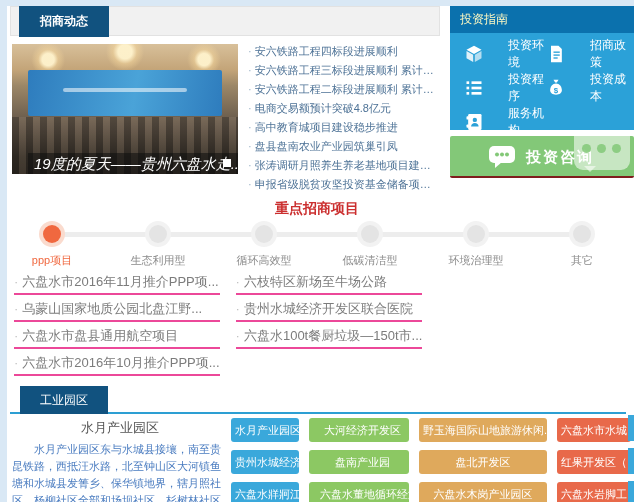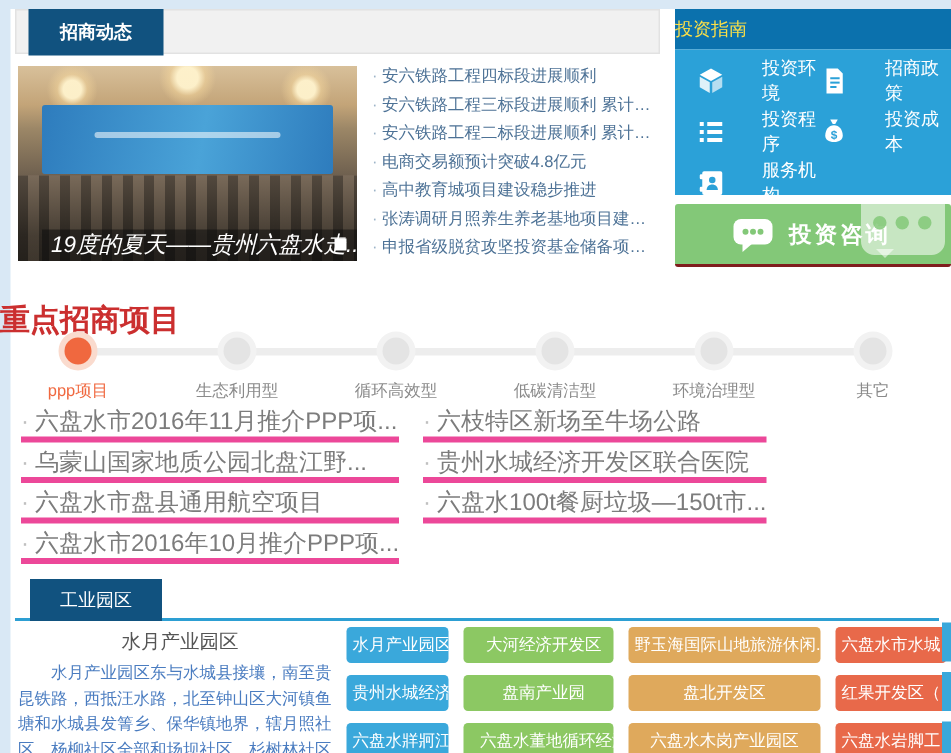--- a/index.html
+++ b/index.html
@@ -28,52 +28,52 @@
   .caption { position:absolute; left:16px; bottom:0; width:100%; height:21px; background:rgba(15,15,15,.55);
              color:#fff; font-size:15px; line-height:21px; padding:0 6px; white-space:nowrap; overflow:hidden;font-style:italic; }
   .pager-dot { position:absolute; right:7px; bottom:7px; width:8px; height:8px; background:#fff; cursor:pointer; }
   .news-list { position:absolute; left:238px; top:36px; width:192px; }
   .news-item { height:19px; line-height:19px; font-size:11px; color:#4d7296; white-space:nowrap;
                overflow:hidden; text-overflow:ellipsis; cursor:pointer; }
   .news-item .bullet { color:#9db4c8; margin-right:3px; }
 
   
   .guide-panel { position:absolute; left:450px; top:6px; width:184px; height:124px; }
-  .guide-header { height:27px; background:#0b71ad; color:#fde047; font-size:12px; line-height:27px; padding-left:0; }
+  .guide-header { height:27px; background:#0b71ad; color:#fef9c3; font-size:12px; line-height:27px; padding-left:10px; }
   .guide-body { height:97px; background:#2ba1d8; display:grid; grid-template-columns:1fr 1fr; padding:4px 6px 4px 14px; }
   .guide-item { display:flex; align-items:center; gap:24px; color:#fff; font-size:12px; cursor:pointer; }
   .guide-item svg { width:20px; height:20px; flex:0 0 20px; }
 
   .consult-bar { position:absolute; left:450px; top:136px; width:184px; height:42px; background:#83c878;
                  border-radius:2px; overflow:hidden; cursor:pointer; border-bottom:2px solid #7f1d1d; }
   .consult-label { position:absolute; left:76px; top:0; height:42px; line-height:42px; color:#fff;
                    font-size:15px; font-weight:bold; letter-spacing:2px; }
   .consult-icon { position:absolute; left:38px; top:9px; }
   .big-bubble { position:absolute; right:4px; top:-8px; width:56px; height:42px; background:rgba(255,255,255,.55);
                 border-radius:9px; }
   .big-bubble i { position:absolute; top:16px; width:9px; height:9px; border-radius:50%; background:#83c878; opacity:.85; }
   .big-bubble i:nth-child(1){left:8px;} .big-bubble i:nth-child(2){left:23px;} .big-bubble i:nth-child(3){left:38px;}
   .big-bubble::after { content:""; position:absolute; left:10px; bottom:-8px; border:6px solid transparent;
                        border-top-color:rgba(255,255,255,.55); }
 
   
-  .mid-title { position:absolute; top:200px; left:0; width:634px; 
-               color:#cb2f2f; font-size:20px; font-weight:bold; }
+  .mid-title { position:absolute; top:200px; left:0; width:634px; text-align:center;
+               color:#cb2f2f; font-size:14px; font-weight:bold; }
   .timeline { position:absolute; top:220px; left:10px; width:614px; height:48px; }
   .timeline-line { position:absolute; top:12px; left:32px; right:32px; height:5px; background:#ededed; border-radius:3px; }
   .timeline-items { position:relative; display:flex; justify-content:space-between; margin:0 4px; }
   .tl-item { width:76px; text-align:center; cursor:pointer; }
   .tl-dot { width:18px; height:18px; border-radius:50%; margin:5px auto 0; background:#e4e4e4; box-shadow:0 0 0 4px #f2f2f2; }
   .tl-item.active .tl-dot { background:#f0683f; box-shadow:0 0 0 4px #fadbce; }
   .tl-label { margin-top:10px; font-size:11px; color:#8a8a8a; }
   .tl-item.active .tl-label { color:#f0683f; }
 
   .projects-grid { position:absolute; top:268px; left:14px; width:610px; display:grid;
                    grid-template-columns:1fr 1fr 1fr; column-gap:16px; }
-  .proj-item { height:27px; line-height:27px; border-bottom:4px solid #ec4899; font-size:16px; color:#7c7c7c;
+  .proj-item { height:27px; line-height:27px; border-bottom:2px solid #ec4899; font-size:13px; color:#7c7c7c;
                white-space:nowrap; overflow:hidden; text-overflow:ellipsis; cursor:pointer; }
   .proj-item .bullet { color:#c0c0c0; margin-right:4px; }
 
   
   .bottom-panel { position:absolute; left:10px; top:386px; width:624px; height:116px; }
   .bp-line { position:absolute; top:26px; left:0; width:616px; height:2px; background:#2d9fd3; }
   .bp-tab { position:absolute; left:10px; top:0; width:88px; height:28px; background:#11527f; z-index:2;
             color:#fff; font-size:12px; font-weight:normal; text-align:center; line-height:28px; cursor:pointer; }
   .featured { position:absolute; left:2px; top:33px; width:216px; }
   .featured-title { text-align:center; font-size:13px; color:#555; }
@@ -104,20 +104,21 @@
       <div class="crowd"></div>
       <div class="caption">19度的夏天——贵州六盘水走...</div>
       <div class="pager-dot"></div>
     </div>
     <div class="news-list">
       <div class="news-item"><span class="bullet">·</span><span>安六铁路工程四标段进展顺利</span></div>
       <div class="news-item"><span class="bullet">·</span><span>安六铁路工程三标段进展顺利 累计完成总投资计划的...</span></div>
       <div class="news-item"><span class="bullet">·</span><span>安六铁路工程二标段进展顺利 累计完成总投资计划的40%</span></div>
       <div class="news-item"><span class="bullet">·</span><span>电商交易额预计突破4.8亿元</span></div>
       <div class="news-item"><span class="bullet">·</span><span>高中教育城项目建设稳步推进</span></div>
+      <div class="news-item"><span class="bullet">·</span><span>盘县盘南农业产业园筑巢引凤</span></div>
       <div class="news-item"><span class="bullet">·</span><span>张涛调研月照养生养老基地项目建设工作情况要求建...</span></div>
       <div class="news-item"><span class="bullet">·</span><span>申报省级脱贫攻坚投资基金储备项目99个</span></div>
     </div>
   </div>
 
   <div class="guide-panel">
     <div class="guide-header">投资指南</div>
     <div class="guide-body">
       <div class="guide-item">
         <svg viewBox="0 0 24 24">

